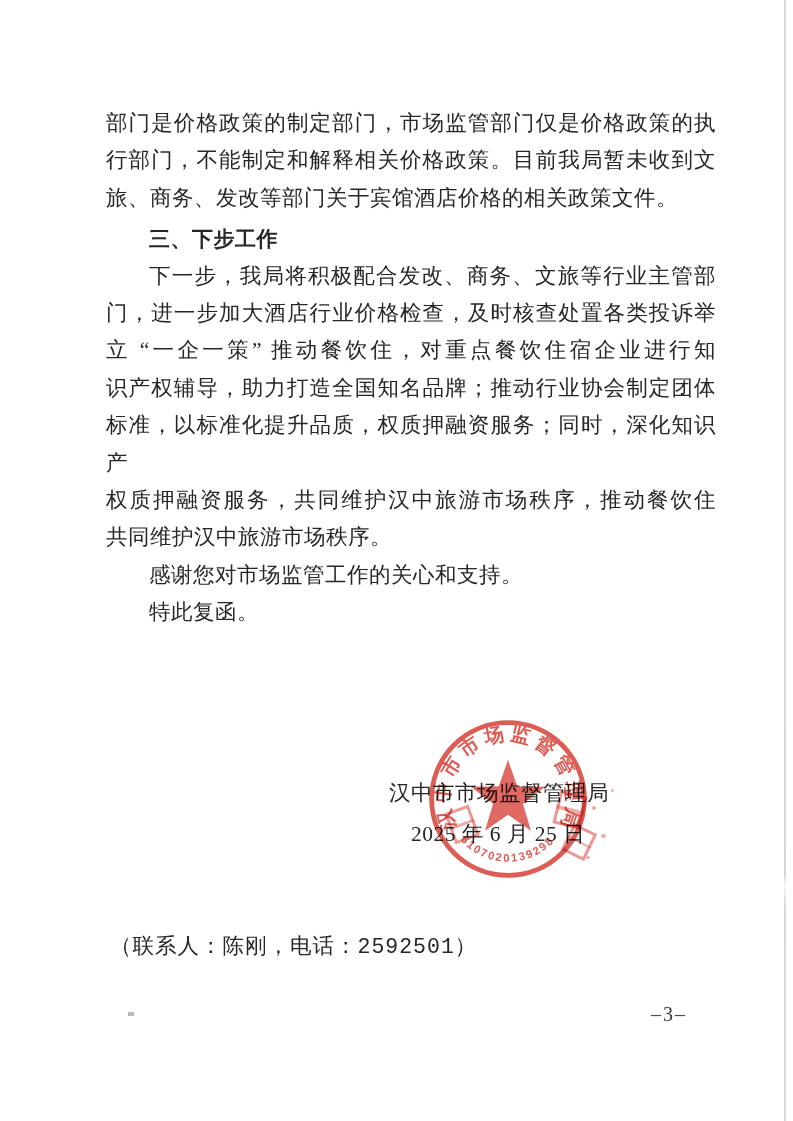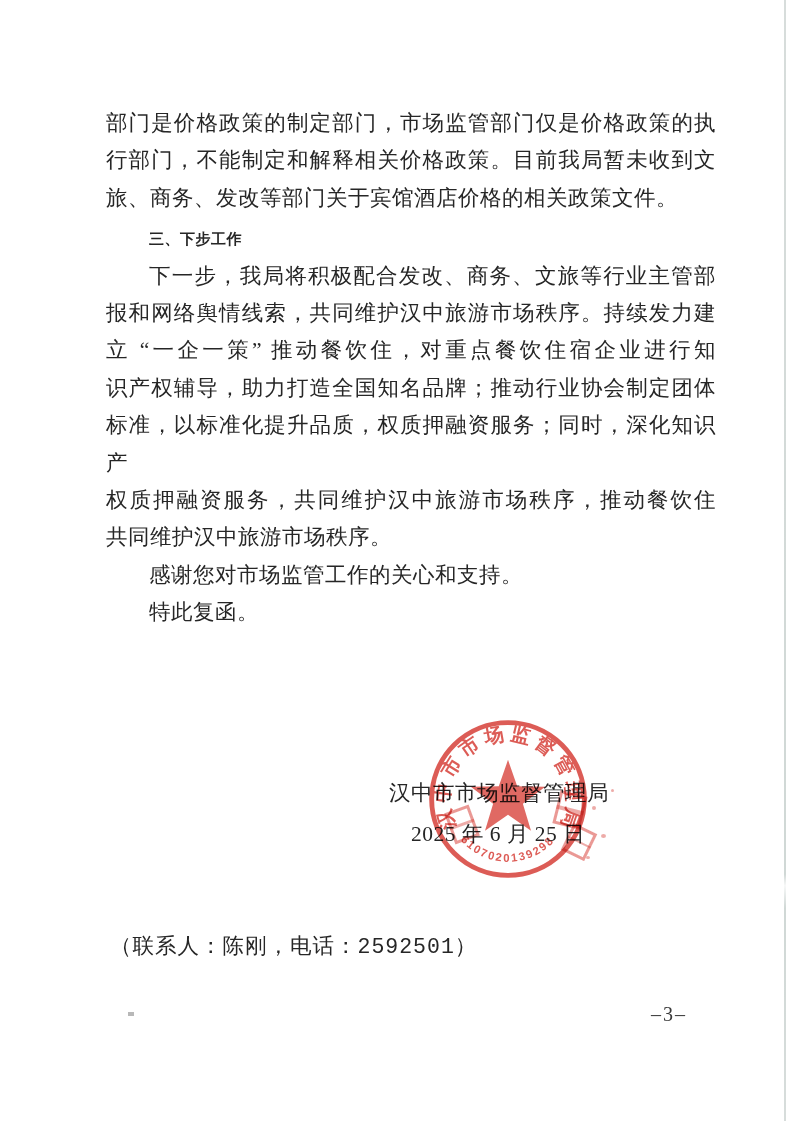--- a/index.html
+++ b/index.html
@@ -20,21 +20,21 @@
     font-size:21.5px;
     line-height:37.4px;
     letter-spacing:0.5px;
   }
   .line{min-height:37.4px;}
   .line.j{text-align:justify;text-align-last:justify;}
   .line.indent{text-indent:43px;}
   .line.heading{
     font-family:"Liberation Sans","DejaVu Sans",sans-serif;
     font-weight:700;
-    font-size:15px;
+    font-size:21px;
     margin-top:3px;
   }
 
   
   .sig-org{
     position:absolute;left:389px;top:778px;
     font-size:21.5px;letter-spacing:0.5px;white-space:nowrap;
   }
   .sig-date{
     position:absolute;left:411px;top:819px;
@@ -100,21 +100,21 @@
 <body>
 
 <div class="page">
 
   <main class="content">
     <div class="line j">部门是价格政策的制定部门，市场监管部门仅是价格政策的执</div>
     <div class="line j">行部门，不能制定和解释相关价格政策。目前我局暂未收到文</div>
     <div class="line">旅、商务、发改等部门关于宾馆酒店价格的相关政策文件。</div>
     <div class="line heading indent">三、下步工作</div>
     <div class="line j indent">下一步，我局将积极配合发改、商务、文旅等行业主管部</div>
-    <div class="line j">报和网络舆情线索，共同维护汉中旅游市场秩序。持续发力建</div>
+    <div class="line j">门，进一步加大酒店行业价格检查，及时核查处置各类投诉举</div>
     <div class="line j">立 “一企一策” 推动餐饮住，对重点餐饮住宿企业进行知</div>
     <div class="line j">识产权辅导，助力打造全国知名品牌；推动行业协会制定团体</div>
     <div class="line j">标准，以标准化提升品质，权质押融资服务；同时，深化知识产</div>
     <div class="line j">权质押融资服务，共同维护汉中旅游市场秩序，推动餐饮住</div>
     <div class="line">共同维护汉中旅游市场秩序。</div>
     <div class="line indent">感谢您对市场监管工作的关心和支持。</div>
     <div class="line indent">特此复函。</div>
   </main>
 
   <div class="sig-org">汉中市市场监督管理局</div>

